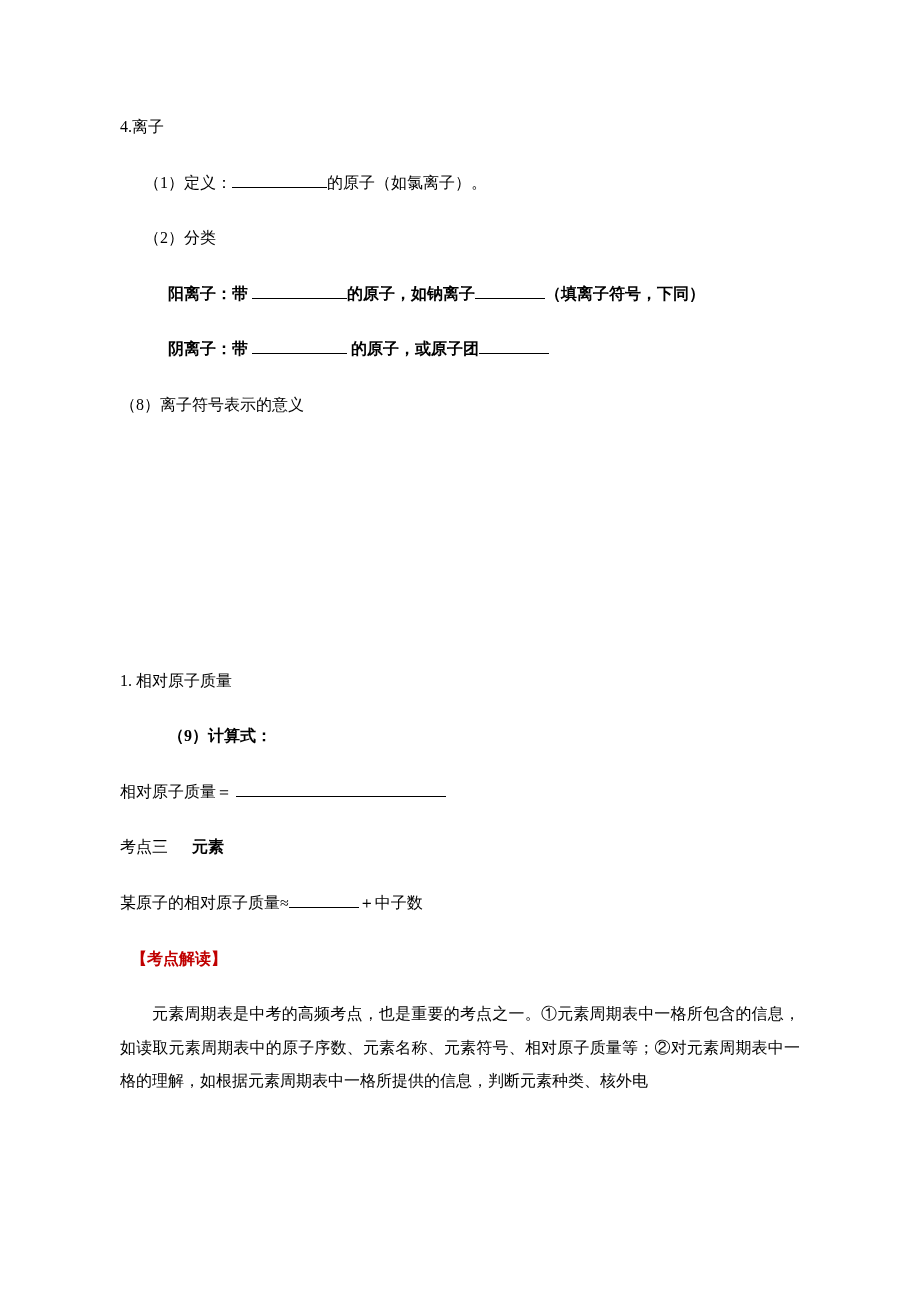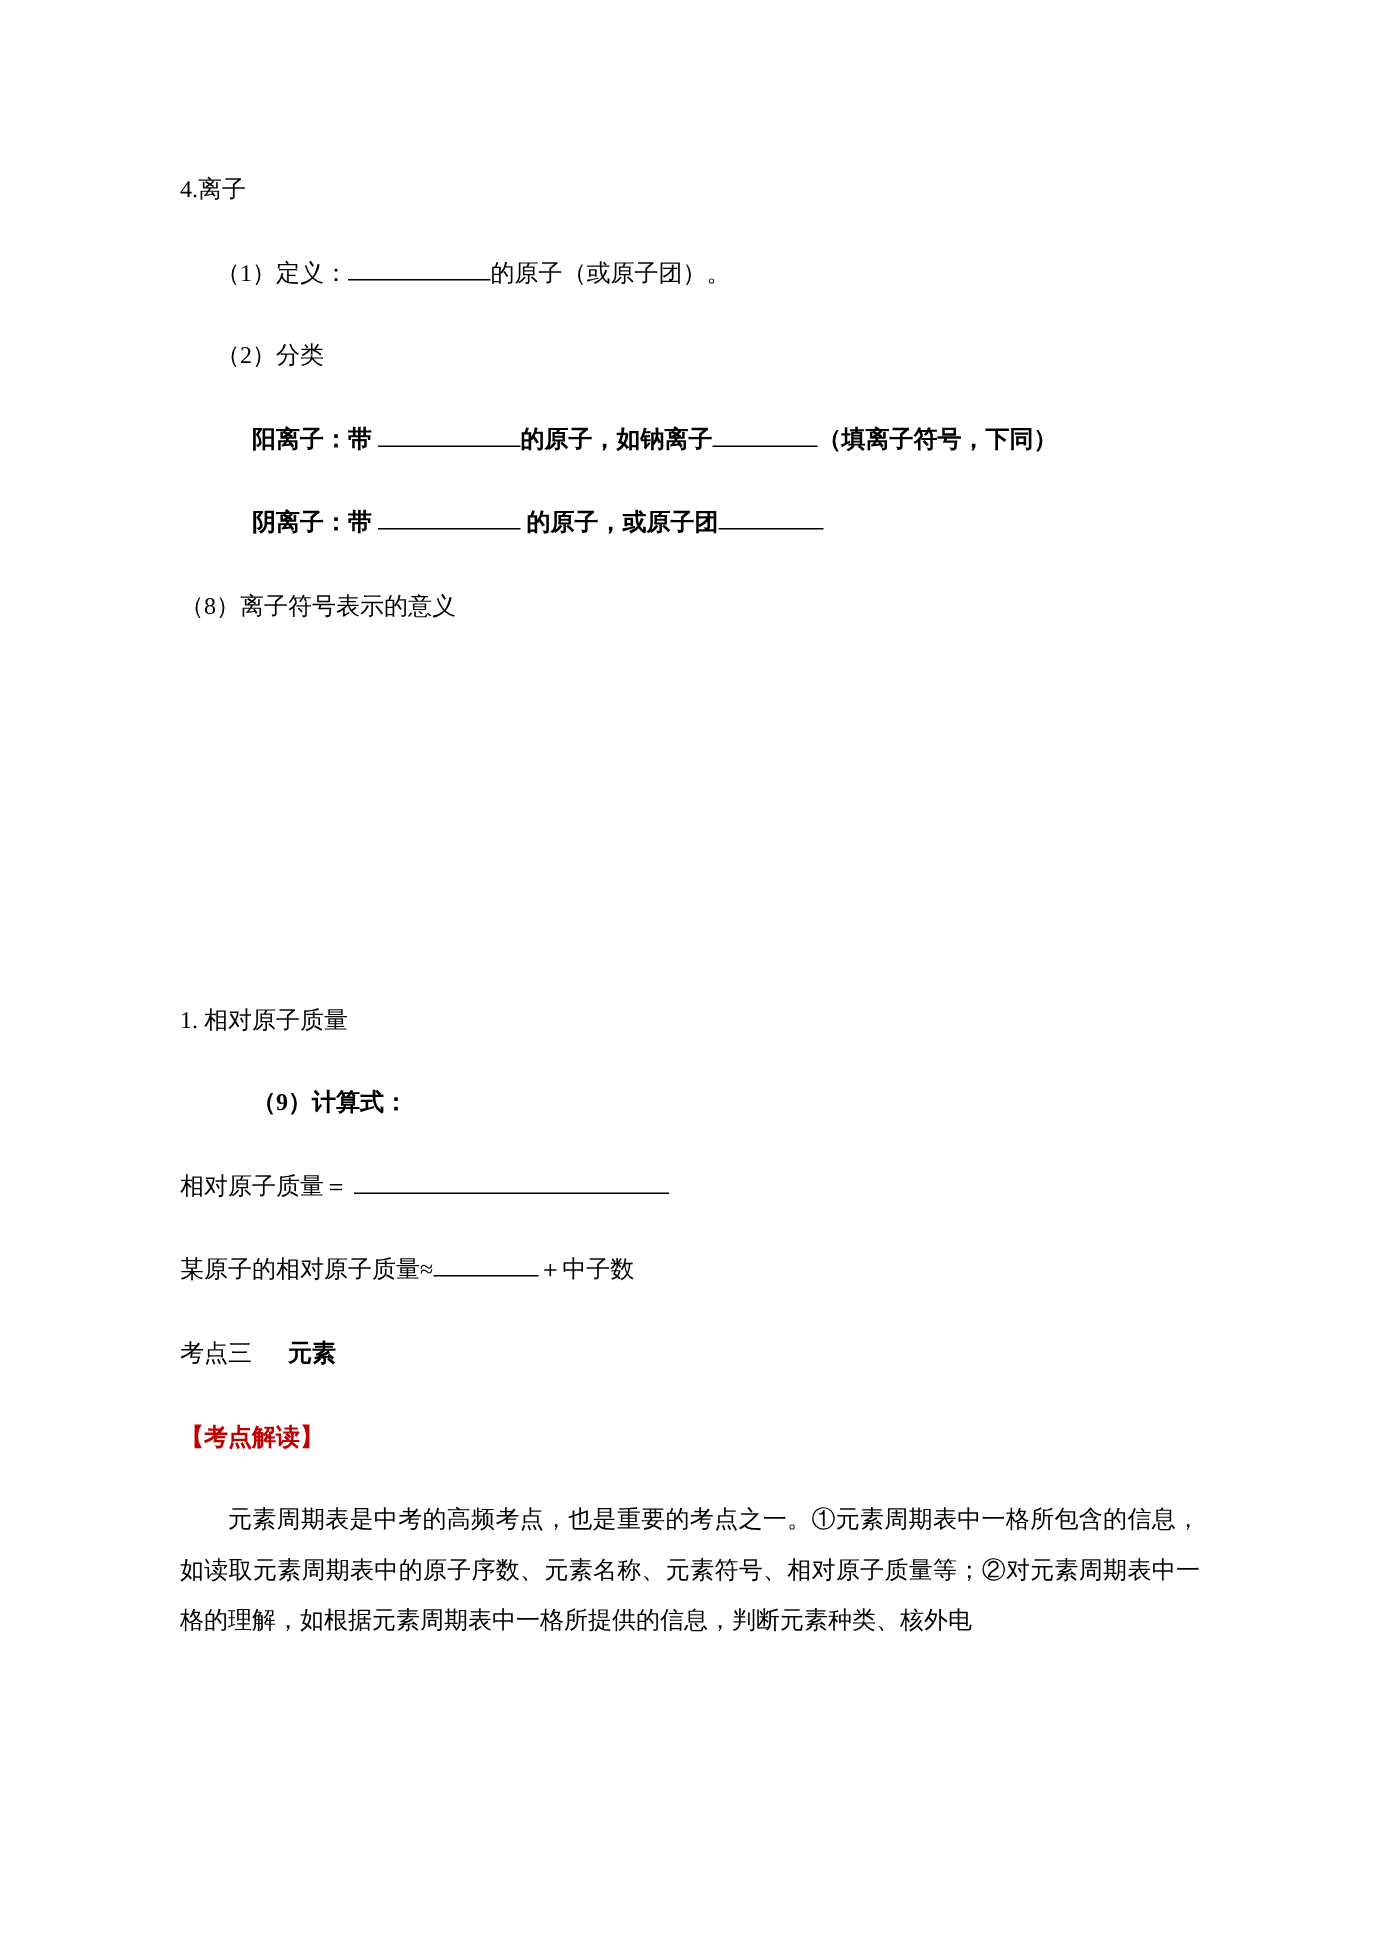--- a/index.html
+++ b/index.html
@@ -32,34 +32,34 @@
   }
   .u-short { width: 70px; }
   .u-med { width: 95px; }
   .u-long { width: 210px; }
   .blank-space {
     height: 150px;
   }
   .blank-space-sm {
     height: 70px;
   }
-  .bold { font-weight: bold; }
+  .bold { font-weight: bold; margin-left: 11px; }
   .red { color: #c00000; }
   .topic-line span.bold { margin-left: 1.5em; }
   .just { text-align: justify; }
 </style>
 </head>
 <body>
 
 <div class="page">
 
   <p class="para indent0">4.离子</p>
 
   <p class="para indent1">
-    <span>（1）定义：</span><span class="underline u-med"></span><span>的原子（或原子团）。</span>
+    <span>（1）定义：</span><span class="underline u-med"></span><span>的原子（如氯离子）。</span>
   </p>
 
   <p class="para indent1">（2）分类</p>
 
   <p class="para indent2">
     <span>阳离子：带 </span><span class="underline u-med"></span><span>的原子，如钠离子</span><span class="underline u-short"></span><span>（填离子符号，下同）</span>
   </p>
 
   <p class="para indent2">
     <span>阴离子：带 </span><span class="underline u-med"></span><span> 的原子，或原子团</span><span class="underline u-short"></span>
@@ -74,25 +74,25 @@
 
   <p class="para indent0">1.  相对原子质量</p>
 
 
   <p class="para indent2">（9）计算式：</p>
 
   <p class="para indent0">
     <span>相对原子质量＝  </span><span class="underline u-long"></span>
   </p>
 
+  <p class="para indent0 topic-line">
+    <span>考点三</span><span class="bold">元素</span>
+  </p>
+
   <p class="para indent0">
     <span>某原子的相对原子质量≈</span><span class="underline u-short"></span><span>＋中子数</span>
-  </p>
-
-  <p class="para indent0 topic-line">
-    <span>考点三</span><span class="bold">元素</span>
   </p>
 
   <p class="para indent0 bold red">【考点解读】</p>
 
   <p class="para indent-body just">元素周期表是中考的高频考点，也是重要的考点之一。①元素周期表中一格所包含的信息，如读取元素周期表中的原子序数、元素名称、元素符号、相对原子质量等；②对元素周期表中一格的理解，如根据元素周期表中一格所提供的信息，判断元素种类、核外电</p>
 
 </div>
 
 </body></html>

